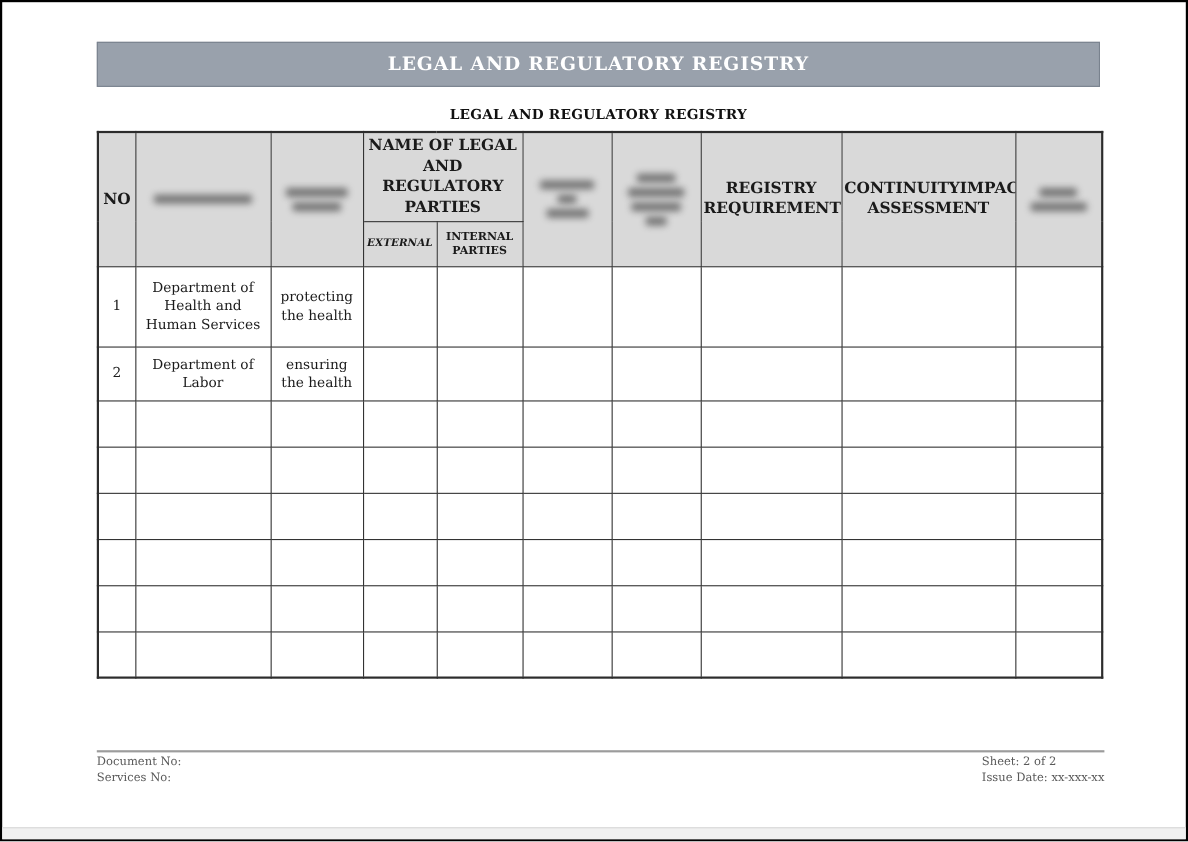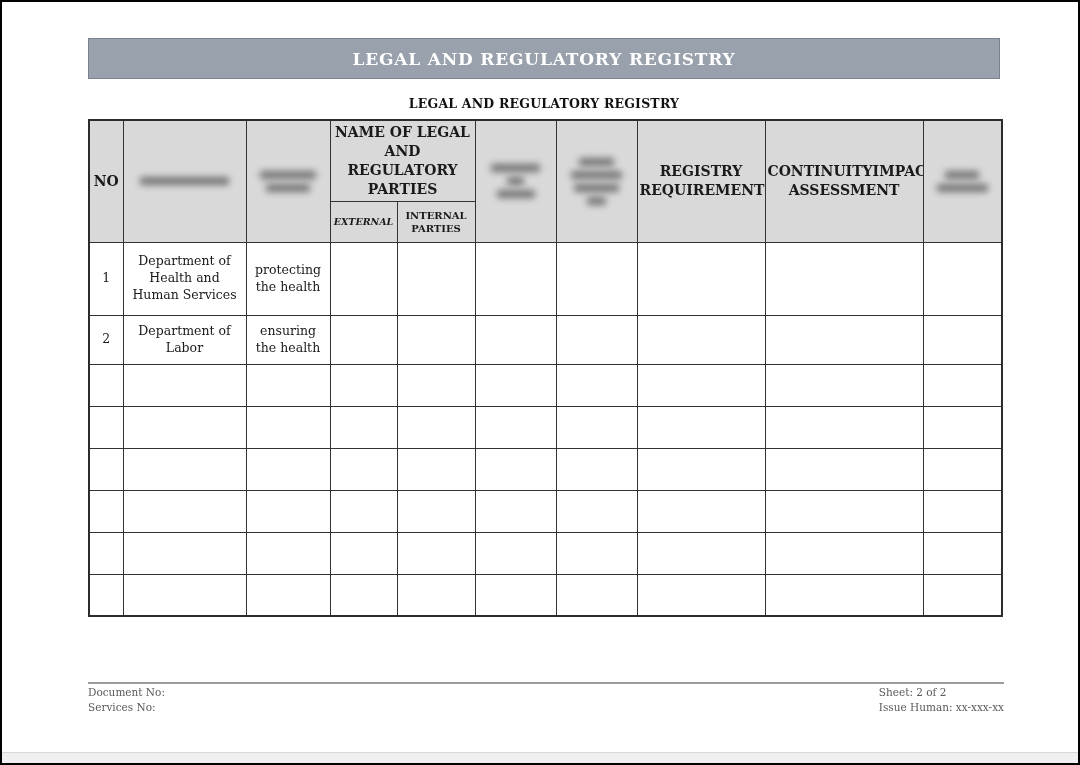--- a/index.html
+++ b/index.html
@@ -250,18 +250,18 @@
   </table>
 
   <div class="footer-rule"></div>
   <div class="footer">
     <div class="footer-left">
       <div>Document No:</div>
       <div>Services No:</div>
     </div>
     <div class="footer-right">
       <div>Sheet: 2 of 2</div>
-      <div>Issue Human: xx-xxx-xx</div>
+      <div>Issue Date: xx-xxx-xx</div>
     </div>
   </div>
 
   <div class="hscrollbar"></div>
 </div>
 
 </body></html>

